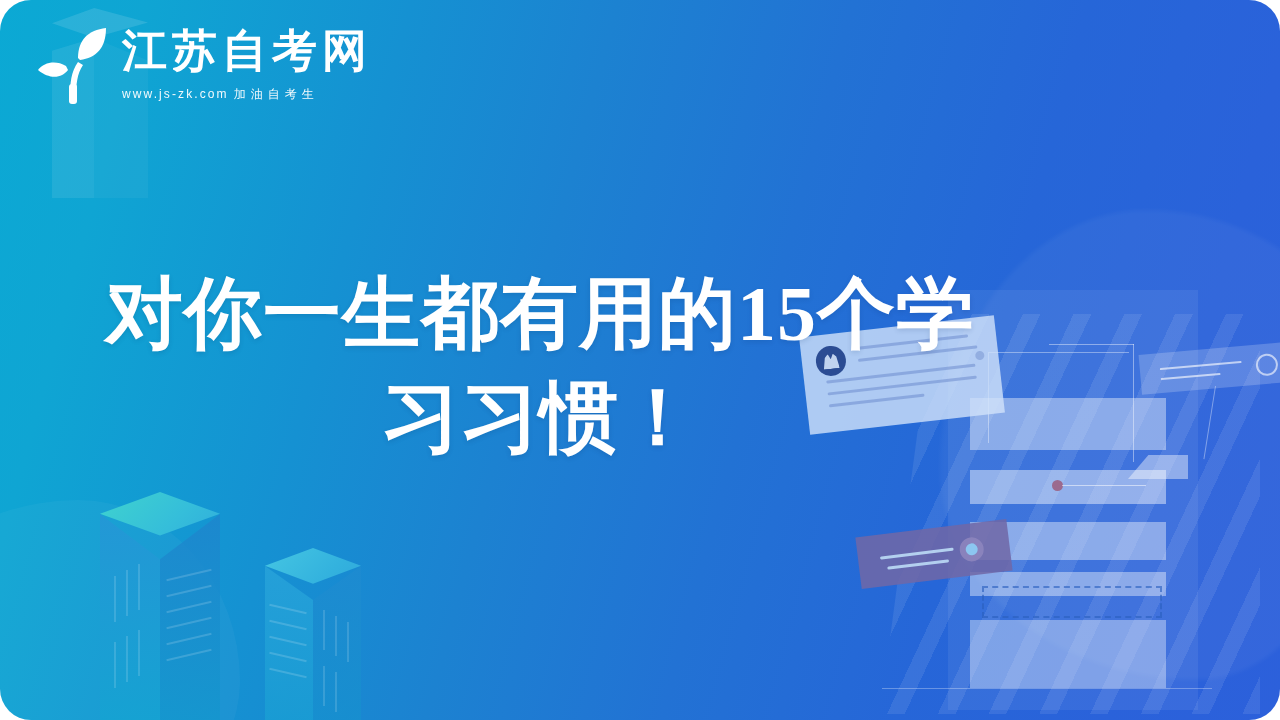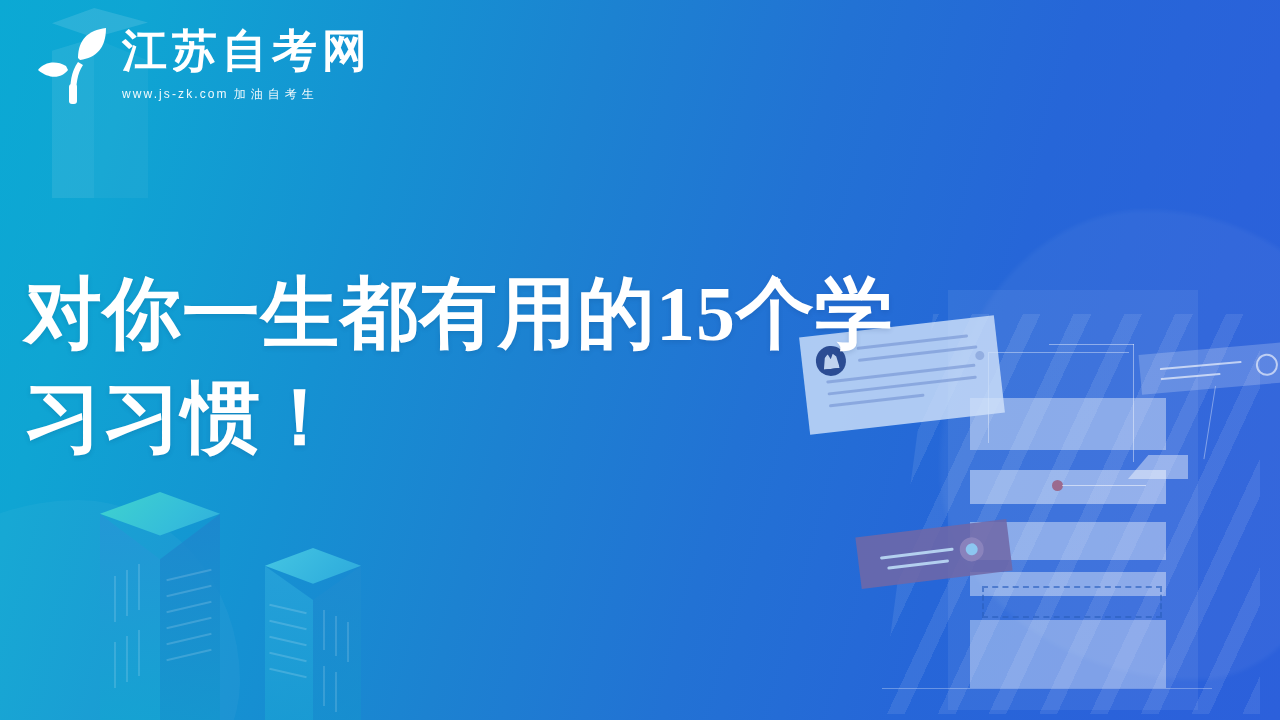--- a/index.html
+++ b/index.html
@@ -16,20 +16,21 @@
     font-family: "Liberation Sans", "DejaVu Sans", sans-serif;
     background: linear-gradient(105deg,
         #0BA9D4 0%,
         #0FA5D3 10%,
         #1591D2 28%,
         #1C82D1 42%,
         #2272D4 58%,
         #2666D8 74%,
         #2A62DA 88%,
         #2C60DB 100%);
+    border-radius: 31px;
   }
 
   
   .blob {
     position: absolute;
     border-radius: 50%;
     pointer-events: none;
   }
   .blob-right {
     right: -90px;
@@ -114,31 +115,30 @@
     letter-spacing: 5px;
     margin-left: 5px;
   }
 
   
   .headline {
     position: absolute;
     left: 0;
     top: 262px;
     width: 1080px;
-    text-align: left;
+    text-align: center;
     color: #ffffff;
     font-family: "Liberation Serif", "DejaVu Serif", serif;
     font-weight: 700;
     font-size: 78px;
     line-height: 1.33;
     letter-spacing: 1px;
     text-shadow: 0 2px 5px rgba(0,40,90,0.14);
     z-index: 6;
     white-space: pre-wrap;
-    margin-left: 24px;
   }
 
   
   .iso-bldg { position: absolute; }
   .iso-bldg .face-l,
   .iso-bldg .face-r,
   .iso-bldg .face-t { position: absolute; }
 
   .bldg-a { left: 100px; top: 492px; width: 120px; height: 228px; }
   .bldg-a .face-t {

